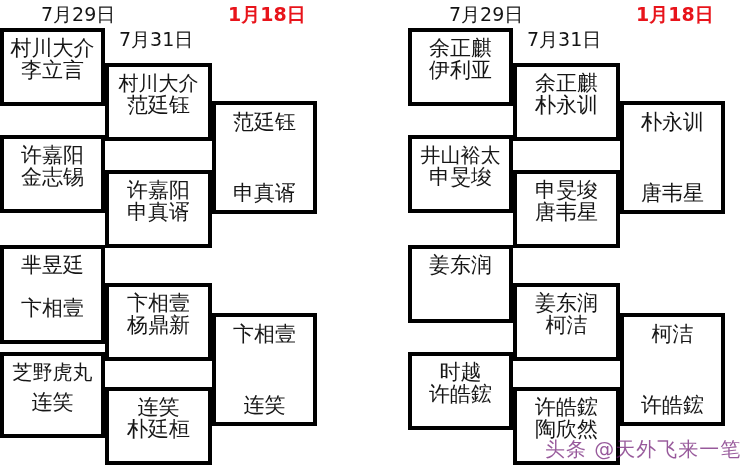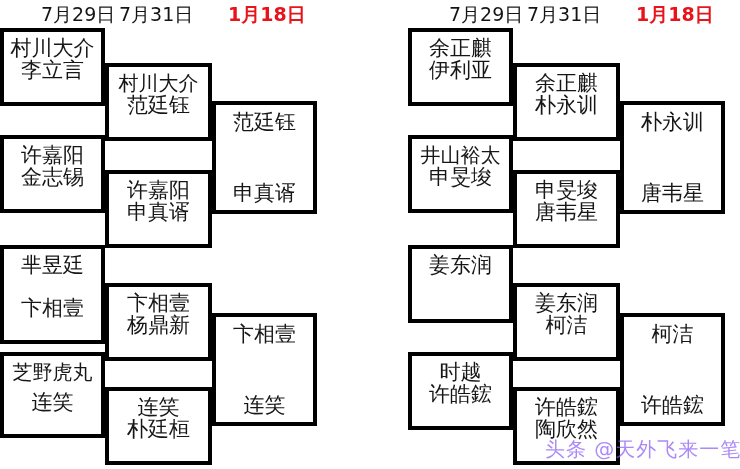--- a/index.html
+++ b/index.html
@@ -44,21 +44,21 @@
   .round-date {
     position: absolute;
     top: 0;
     font-size: 19px;
     line-height: 24px;
     font-weight: 500;
     white-space: nowrap;
     color: #141414;
   }
   .round-date.d1 { left: 6px; margin-left: 35px; }
-  .round-date.d2 { left: 119px; }
+  .round-date.d2 { left: 119px; margin-top: 25px; }
   .round-date.d3 { left: 228px; font-weight: bold; color: #e8141b; }
 
   
   .box {
     position: absolute;
     box-sizing: border-box;
     background: transparent;
     border: 4px solid #000000;
   }
   
@@ -86,21 +86,21 @@
   .box.r3 .name.top    { top: 5px; }
   .box.r3 .name.bottom { bottom: 5px; }
 
   
   .watermark {
     position: absolute;
     left: 545px;
     top: 437px;
     font-size: 20px;
     line-height: 24px;
-    color: #8b5cf6;
+    color: #701a75;
     opacity: .72;
     white-space: nowrap;
     font-weight: 500;
     letter-spacing: 1px;
     text-align: right;
   }
 </style>
 </head>
 <body>
 

